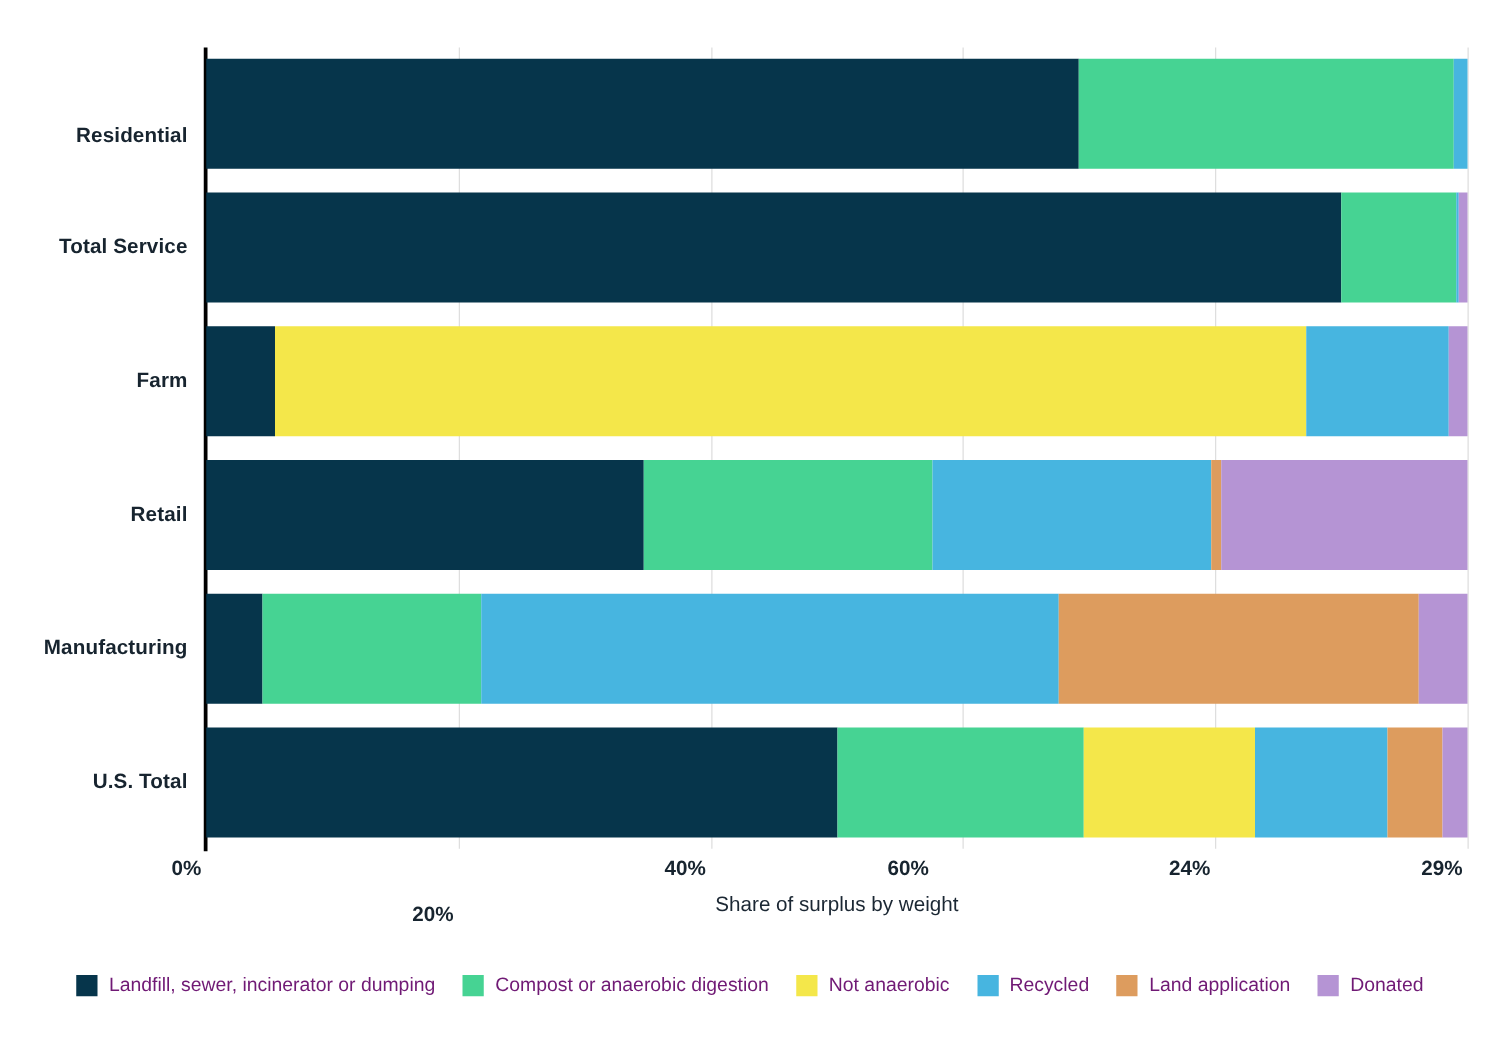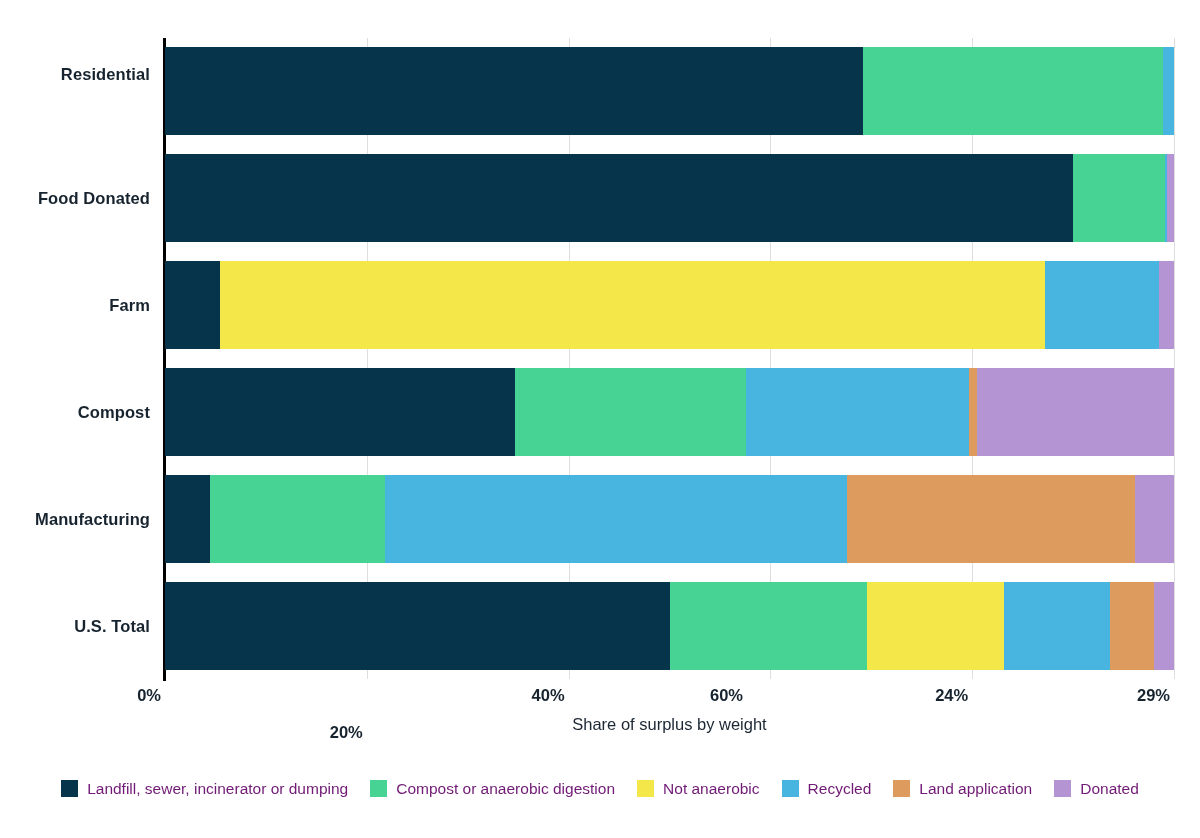--- a/index.html
+++ b/index.html
@@ -198,24 +198,24 @@
           <div class="bar-seg" title="U.S. Total — Compost or anaerobic digestion: 19.6%" style="width: 197.764px; background: rgb(70, 211, 147);"></div>
           <div class="bar-seg" title="U.S. Total — Not harvested: 13.6%" style="width: 137.224px; background: rgb(244, 231, 74);"></div>
           <div class="bar-seg" title="U.S. Total — Recycled: 10.5%" style="width: 105.945px; background: rgb(71, 181, 224);"></div>
           <div class="bar-seg" title="U.S. Total — Land application: 4.3%" style="width: 43.387px; background: rgb(221, 156, 94);"></div>
           <div class="bar-seg" title="U.S. Total — Donated: 2%" style="width: 20.18px; background: rgb(181, 148, 212);"></div>
         </div>
       </div>
   </div>
 
   <div class="y-labels" id="y-labels">
-      <div class="y-label" style="top: 36px;">Residential</div>
-      <div class="y-label" style="top: 160.25px;">Food Donated</div>
+      <div class="y-label" style="top: 71px;">Residential</div>
+      <div class="y-label" style="top: 160.25px;">Total Service</div>
       <div class="y-label" style="top: 267.083px;">Farm</div>
-      <div class="y-label" style="top: 373.917px;">Compost</div>
+      <div class="y-label" style="top: 373.917px;">Retail</div>
       <div class="y-label" style="top: 480.75px;">Manufacturing</div>
       <div class="y-label" style="top: 587.583px;">U.S. Total</div>
     </div>
 
   <div class="x-labels" id="x-labels">
       <div class="x-label" style="left: 165px;">0%</div>
       <div class="x-label" style="left: 366.8px; margin-top: 37px;">20%</div>
       <div class="x-label" style="left: 568.6px;">40%</div>
       <div class="x-label" style="left: 747px;">60%</div>
       <div class="x-label" style="left: 972.2px;">24%</div>

